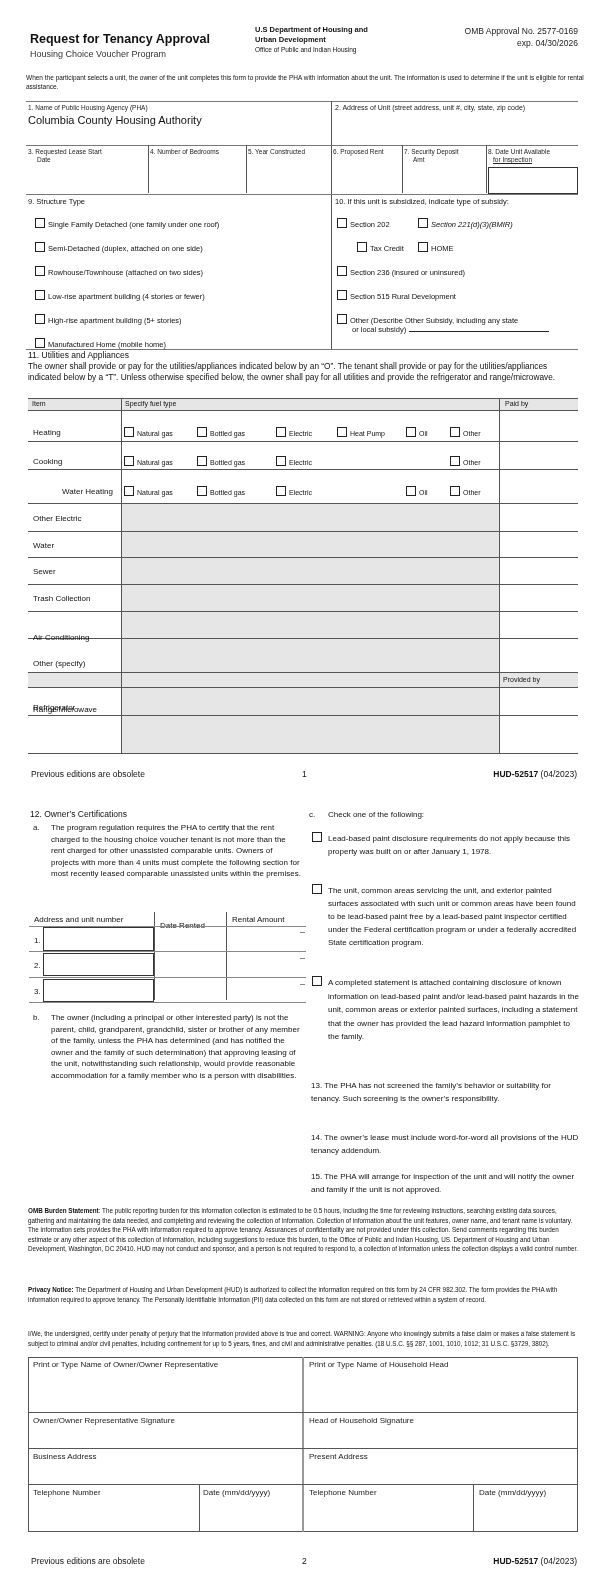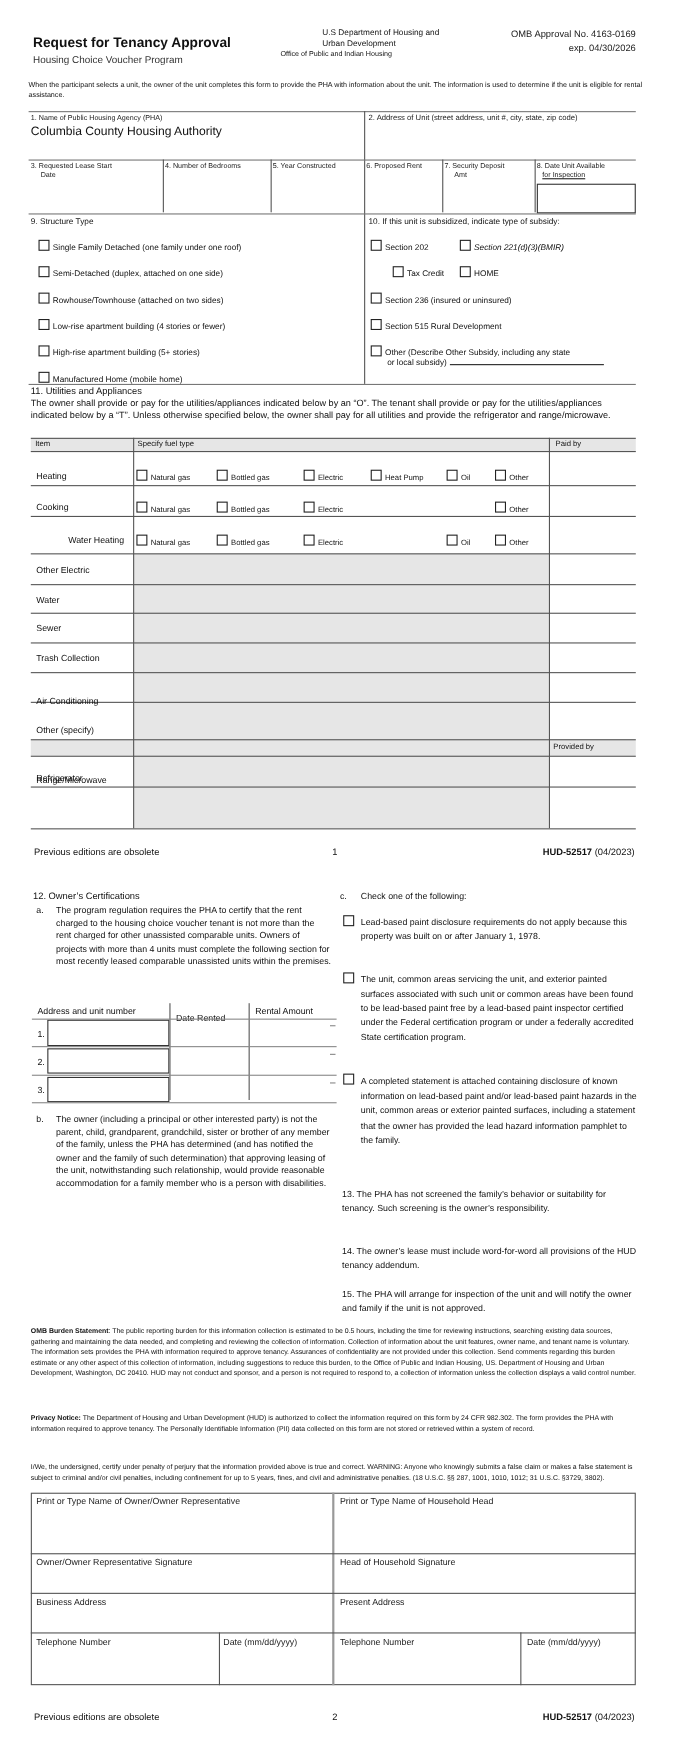--- a/index.html
+++ b/index.html
@@ -4,21 +4,21 @@
 <style>
   * { box-sizing: border-box; margin: 0; padding: 0; }
   html, body { width: 612px; background: #fff; }
   body { font-family: "Liberation Sans", sans-serif; color: #111; font-size: 8px; position: relative; height: 1584px; overflow: hidden; }
   .abs { position: absolute; }
   .cb { display: inline-block; width: 10px; height: 10px; border: 1.2px solid #222; vertical-align: -1px; margin-right: 3px; background: #fff; }
   .hr { position: absolute; height: 1px; background: #555; }
   .vr { position: absolute; width: 1px; background: #555; }
   .hdr-title { left: 30px; top: 32px; font-size: 12.5px; font-weight: bold; }
   .hdr-sub { left: 30px; top: 49px; font-size: 9px; color: #333; }
-  .hud-dept { left: 255px; top: 25px; font-size: 7.5px; font-weight: normal; line-height: 10px; width: 150px; margin-left: 38px; }
+  .hud-dept { left: 255px; top: 25px; font-size: 7.5px; font-weight: bold; line-height: 10px; width: 150px; }
   .hud-office { left: 255px; top: 46px; font-size: 6.5px; }
   .omb { right: 34px; top: 25px; font-size: 8.5px; text-align: right; line-height: 12px; color: #222; }
   .intro { left: 26px; top: 73px; width: 560px; font-size: 6.5px; line-height: 9px; }
   .lbl { font-size: 6.5px; line-height: 8px; color: #222; }
   .big { font-size: 11px; }
   .txt7 { font-size: 7.5px; }
   .opt { font-size: 7.5px; position: absolute; white-space: nowrap; }
   .util-opt { font-size: 7px; position: absolute; white-space: nowrap; }
   .shade { position: absolute; background: #e6e6e6; }
   .row-lbl { position: absolute; left: 33px; font-size: 8px; }
@@ -33,21 +33,21 @@
 <body>
 
 <div class="abs hdr-title">Request for Tenancy Approval</div>
 <div class="abs hdr-sub">Housing Choice Voucher Program</div>
 <div class="abs hud-dept">
   <div>U.S Department of Housing and</div>
   <div>Urban Development</div>
 </div>
 <div class="abs hud-office">Office of Public and Indian Housing</div>
 <div class="abs omb">
-  <div>OMB Approval No. 4163-0169</div>
+  <div>OMB Approval No. 2577-0169</div>
   <div>exp. 04/30/2026</div>
 </div>
 <div class="abs intro">When the participant selects a unit, the owner of the unit completes this form to provide the PHA with information about the unit. The information is used to determine if the unit is eligible for rental assistance.</div>
 
 <div class="hr" style="left:26px; top:101px; width:552px; background:#777;"></div>
 <div class="vr" style="left:331px; top:101px; height:248px;"></div>
 <div class="abs lbl" style="left:28px; top:104px;">1. Name of Public Housing Agency (PHA)</div>
 <div class="abs big" style="left:28px; top:114px; width:300px;">Columbia County Housing Authority</div>
 <div class="abs lbl" style="left:335px; top:104px; font-size:7px;">2. Address of Unit (street address, unit #, city, state, zip code)</div>
 <div class="abs" style="left:335px; top:114px; width:240px; height:28px;"></div>

